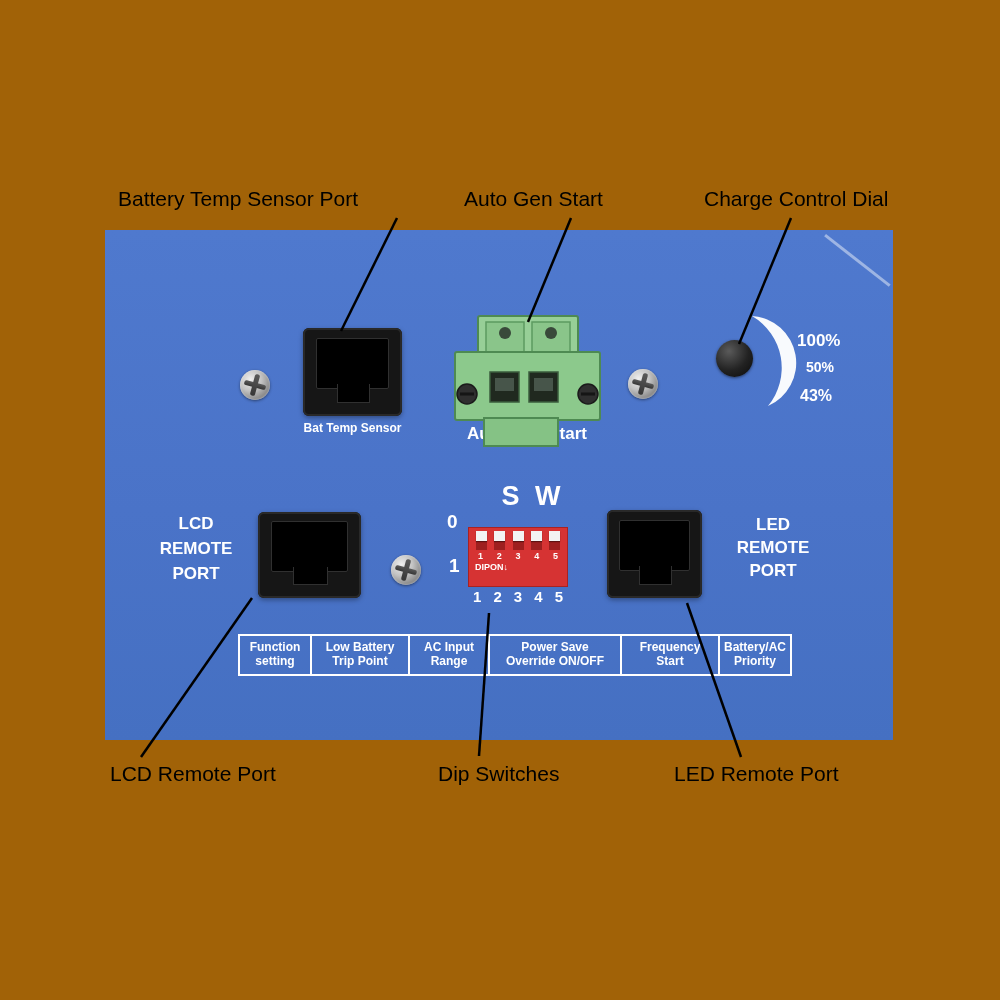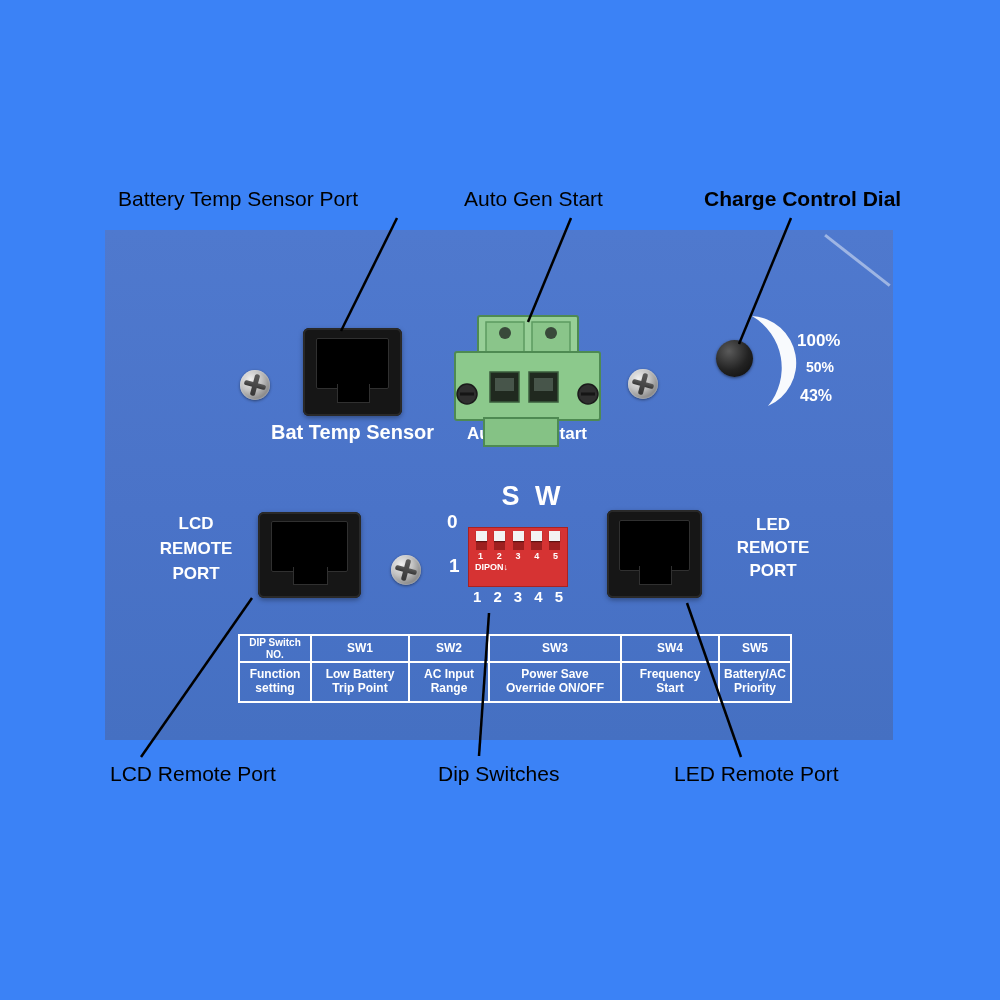--- a/index.html
+++ b/index.html
@@ -1,17 +1,17 @@
 <!DOCTYPE html>
 <html><head>
 <meta charset="utf-8">
 <style>
   html,body{margin:0;padding:0;background:#fff;}
   #stage{
-    position:relative;width:1000px;height:1000px;background:#3b82f6;overflow:hidden;
+    position:relative;width:1000px;height:1000px;background:#a16207;overflow:hidden;
     font-family:"Liberation Sans",sans-serif;
   }
   
   .ann{position:absolute;color:#000;font-size:21px;white-space:nowrap;}
   
   #panel{
     position:absolute;left:105px;top:230px;width:788px;height:510px;
     background:linear-gradient(180deg,#4f79ce 0%,#4a73c8 55%,#4570c2 100%);
     z-index:1;
   }
@@ -88,34 +88,34 @@
   
   .absvg{position:absolute;z-index:3;}
 </style>
 </head>
 <body>
 
 <div id="stage">
 
   <div class="ann" style="left:118px;top:187px;">Battery Temp Sensor Port</div>
   <div class="ann" style="left:464px;top:187px;">Auto Gen Start</div>
-  <div class="ann" style="left:704px;top:187px;font-weight:bold;">Charge Control Dial</div>
+  <div class="ann" style="left:704px;top:187px;">Charge Control Dial</div>
 
   <div id="panel"></div>
   <div class="reflection"></div>
 
   <div class="screw" style="left:240px;top:370px;"></div>
   <div class="screw" style="left:628px;top:369px;"></div>
   <div class="screw" style="left:391px;top:555px;"></div>
 
   <div class="rj45" style="left:303px;top:328px;width:99px;height:88px;">
     <div class="cavity"></div>
     <div class="notch"></div>
   </div>
-  <div class="ptext center" style="left:265px;top:421px;width:175px;font-size:20px;">Bat Temp Sensor</div>
+  <div class="ptext center" style="left:265px;top:421px;width:175px;font-size:12px;">Bat Temp Sensor</div>
 
   <div class="ptext center" style="left:427px;top:424px;width:200px;font-size:17px;z-index:2;">Auto Gen Start</div>
 
   <svg class="absvg" style="left:445px;top:310px;" width="165" height="140" viewBox="0 0 165 140">
     <rect x="33" y="6" width="100" height="46" rx="2" fill="#97cf97" stroke="#4e8a52" stroke-width="2"></rect>
     <rect x="41" y="12" width="38" height="34" fill="#8ac58a" stroke="#5c9a60" stroke-width="1.5"></rect>
     <rect x="87" y="12" width="38" height="34" fill="#8ac58a" stroke="#5c9a60" stroke-width="1.5"></rect>
     <circle cx="60" cy="23" r="6" fill="#39493a"></circle>
     <circle cx="106" cy="23" r="6" fill="#39493a"></circle>
     <rect x="10" y="42" width="145" height="68" rx="2" fill="#8cc98c" stroke="#4e8a52" stroke-width="2"></rect>
@@ -199,29 +199,20 @@
   <table id="dip-table">
     <colgroup>
       <col style="width:72px">
         <col style="width:98px">
         <col style="width:80px">
       <col style="width:132px">
         <col style="width:98px">
         <col style="width:72px">
     </colgroup>
     <tbody>
-        <tr class="hrow">
-      <th class="small">DIP Switch
-NO.</th>
-      <th>SW1</th>
-      <th>SW2</th>
-      <th>SW3</th>
-      <th>SW4</th>
-      <th>SW5</th>
-    </tr>
     <tr class="brow">
       <td>Function
 setting</td>
       <td>Low Battery
 Trip Point</td>
       <td>AC Input
 Range</td>
       <td>Power Save
 Override ON/OFF</td>
       <td>Frequency

